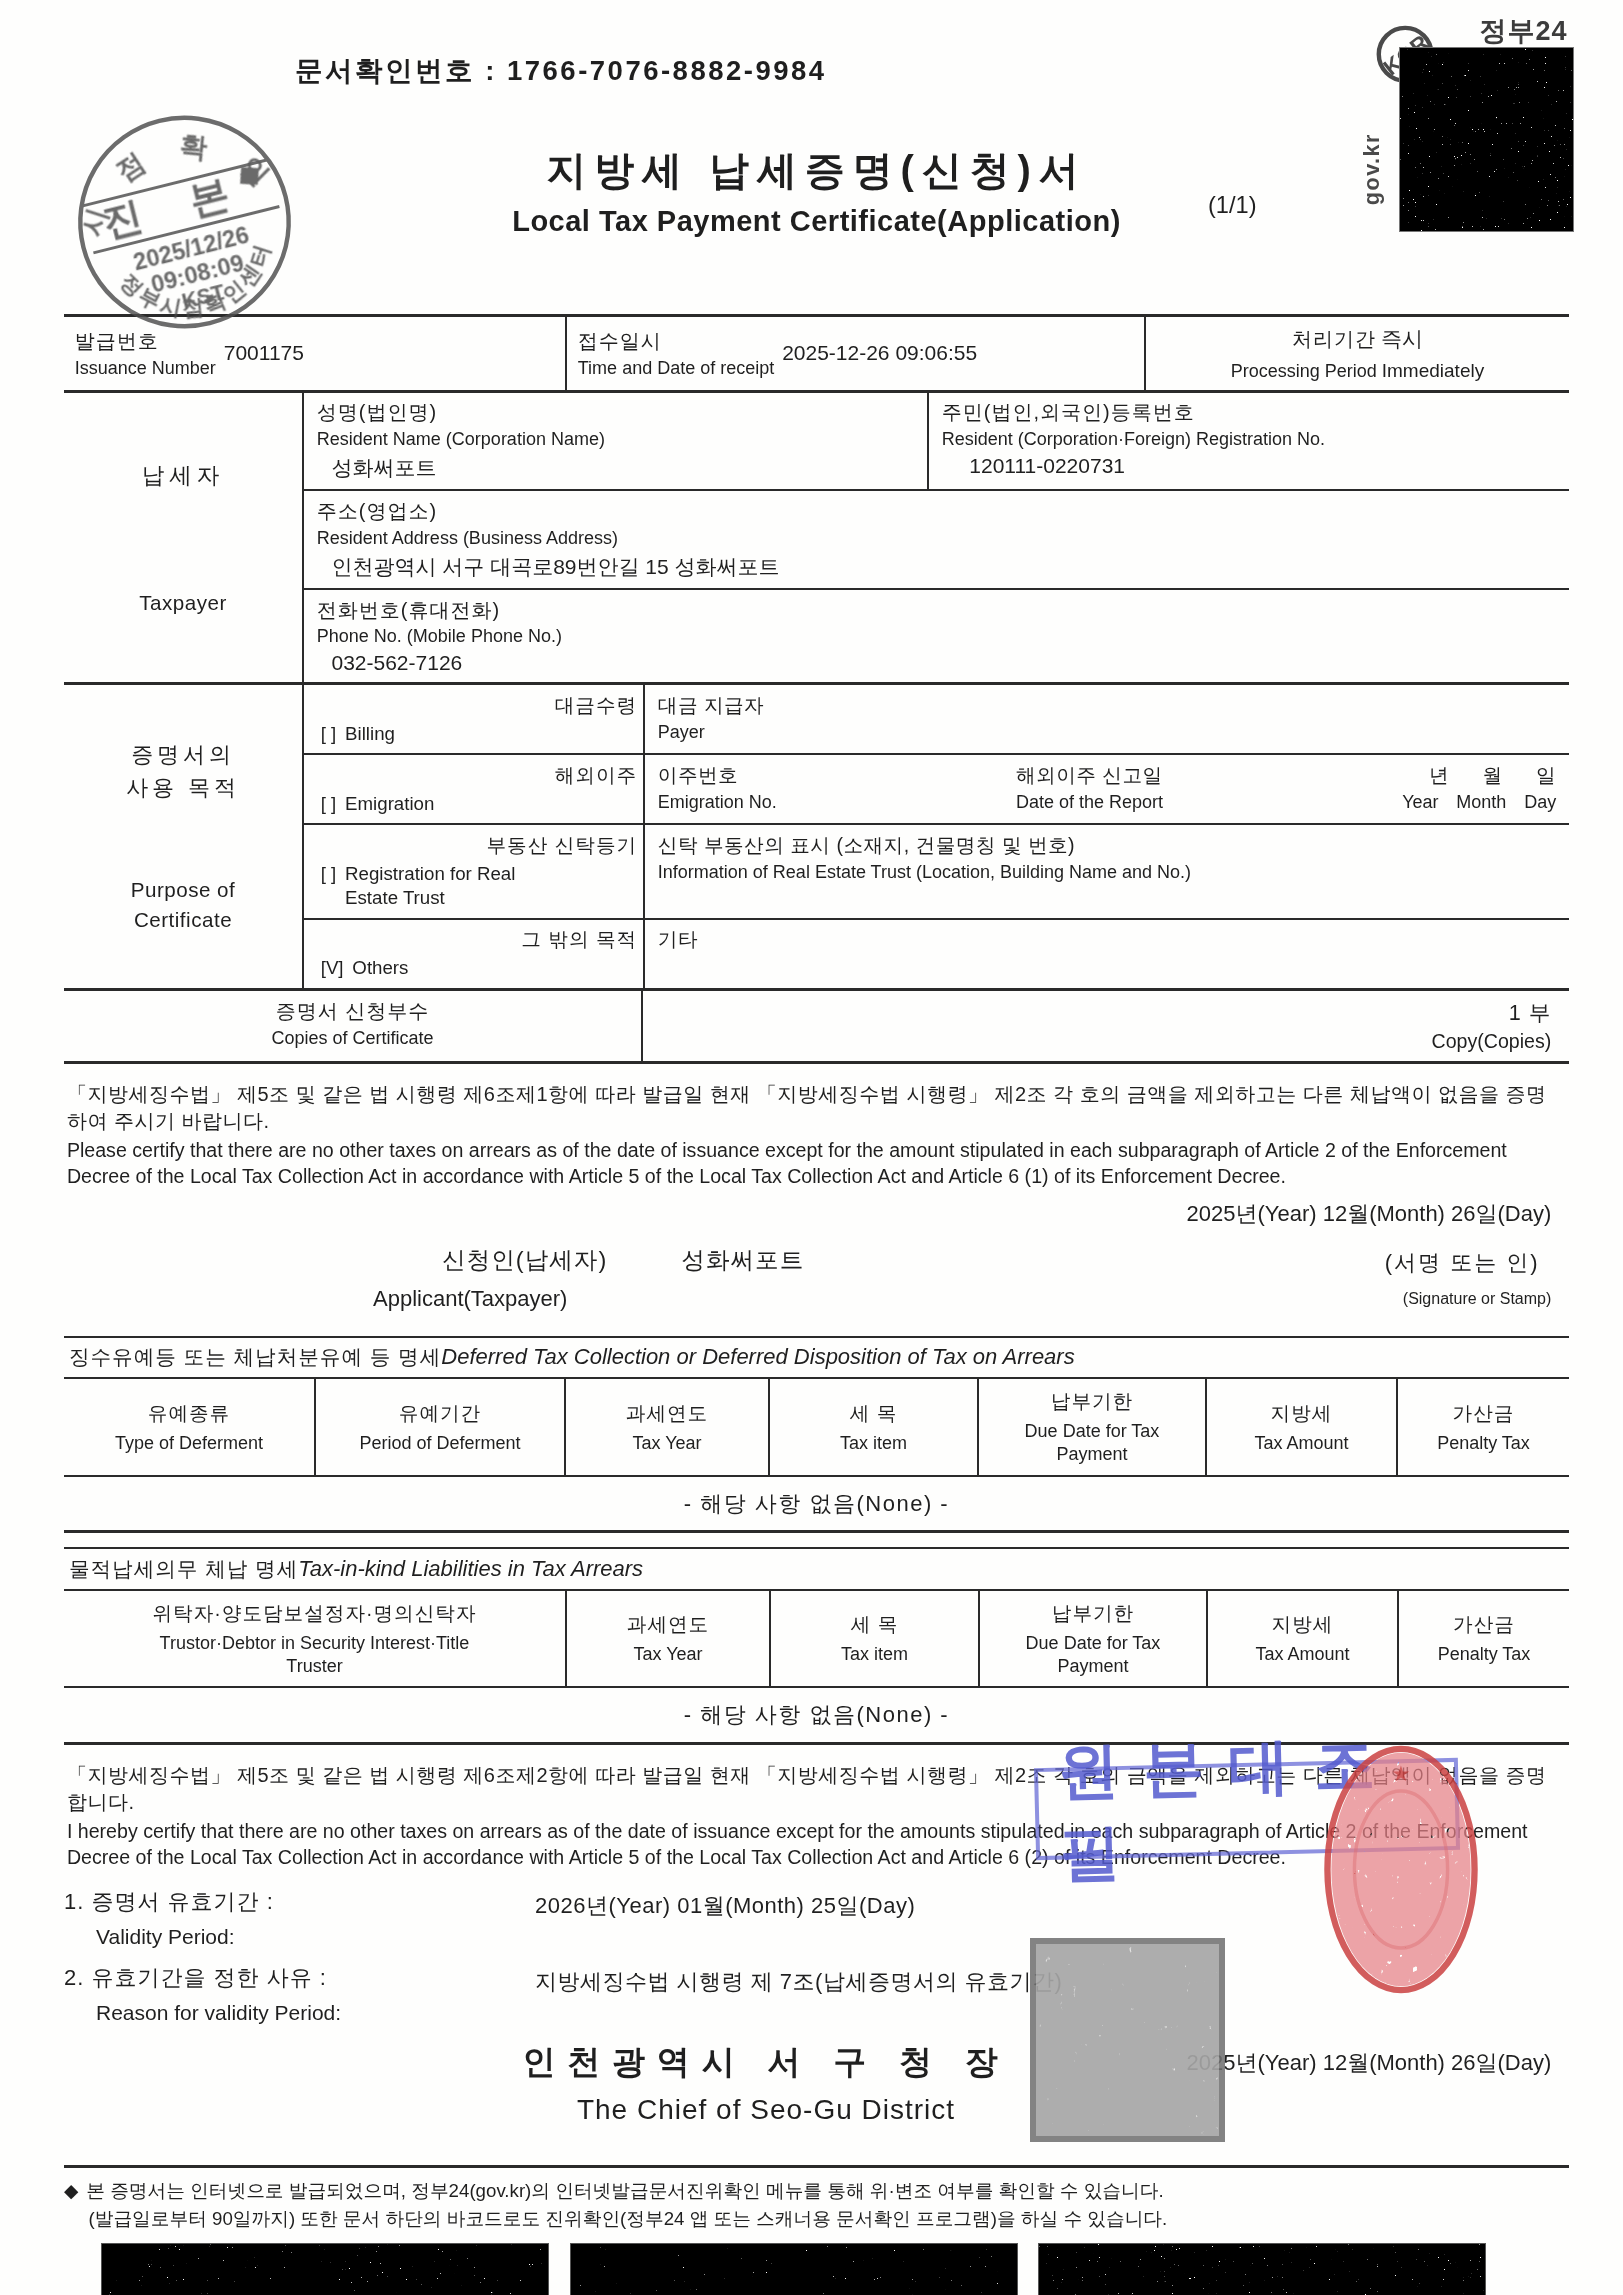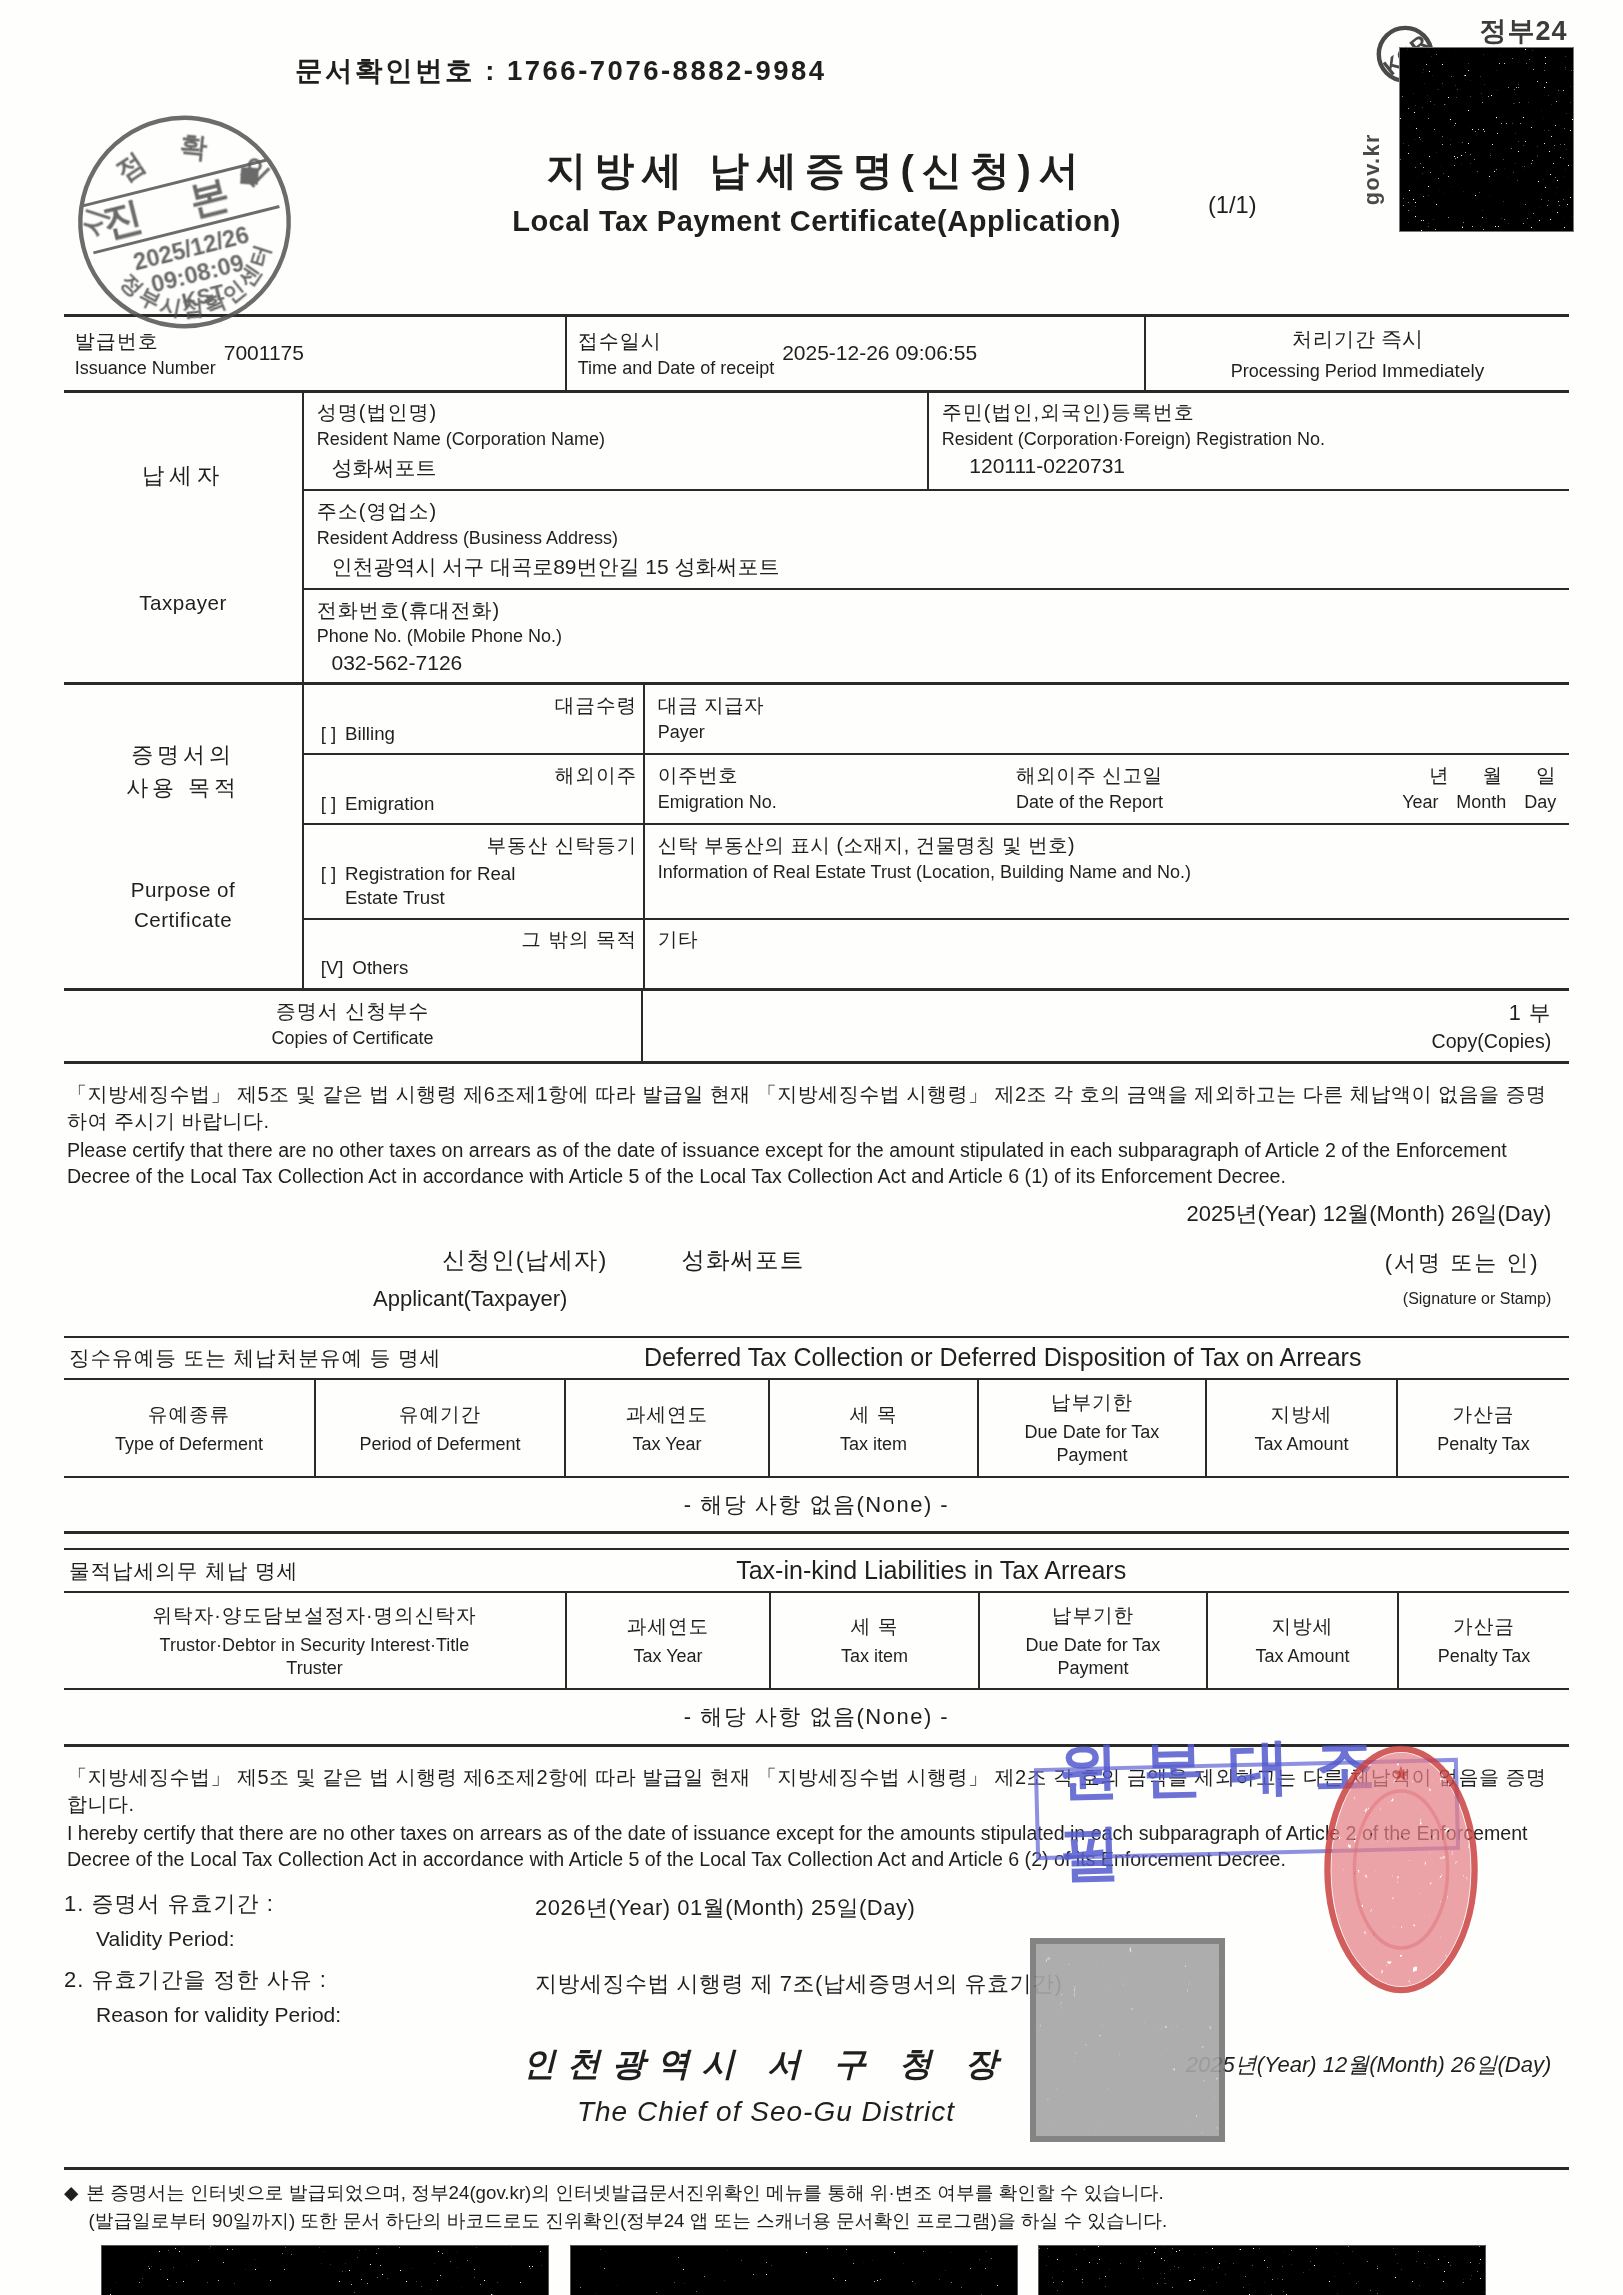--- a/index.html
+++ b/index.html
@@ -86,40 +86,40 @@
   .app-date{position:absolute;right:17.7px;top:0;font-size:22px;}
   .app-row1{position:absolute;left:378px;top:45px;font-size:23.6px;display:flex;gap:74px;letter-spacing:1px;}
   .app-sign-ko{position:absolute;right:29.4px;top:49px;font-size:22px;letter-spacing:2px;}
   .app-row2{position:absolute;left:309px;top:87px;font-size:22px;}
   .app-sign-en{position:absolute;right:17.7px;top:91px;font-size:16px;}
 
   
   .tbl{border-top:2.9px solid #2a2a2a;border-bottom:3.4px solid #2a2a2a;margin-top:13.7px;}
   .tbl-title{display:flex;align-items:center;padding:5.9px 4.9px;border-bottom:2px solid #2a2a2a;}
   .tbl-title .ko{font-size:20.6px;letter-spacing:1px;white-space:nowrap;}
-  .tbl-title .en{flex:1;text-align:center;font-size:25px;}
+  .tbl-title .en{flex:1;text-align:left;font-size:22px;font-style:italic;}
   .thead{display:grid;border-bottom:2px solid #2a2a2a;}
   .theadE{grid-template-columns:250px 250px 204px 209px 228px 191px 1fr;}
   .theadF{grid-template-columns:501px 204px 209px 228px 191px 1fr;}
   .th{padding:8.8px 4.9px;text-align:center;display:flex;flex-direction:column;justify-content:center;gap:4.9px;}
   .th + .th{border-left:2px solid #2a2a2a;}
   .th .tko{font-size:19.6px;letter-spacing:1px;}
   .th .ten{font-size:18px;line-height:1.28;}
   .th .ten.narrow{max-width:72%;margin:0 auto;}
   .tnone{padding:11.8px;text-align:center;font-size:22px;letter-spacing:1.5px;}
 
   
   .validity{margin-top:15.7px;}
   .vrow{display:grid;grid-template-columns:471px 1fr;margin-bottom:14.7px;}
   .vlabel .ko{font-size:22px;display:block;letter-spacing:1px;}
   .vlabel .en{font-size:21px;display:block;padding-left:32px;margin-top:7.9px;}
   .vvalue{font-size:22px;padding-top:3.9px;letter-spacing:0.5px;}
 
   
-  .issuer{position:relative;height:115px;margin-top:14px;font-style:italic;}
+  .issuer{position:relative;height:115px;margin-top:14px;}
   .issuer-c{position:absolute;left:373px;width:658px;text-align:center;}
   .issuer-c .ko{font-size:33px;font-weight:bold;letter-spacing:11.8px;}
   .issuer-c .en{font-size:28px;margin-top:8.8px;letter-spacing:1px;}
   .issuer-date{position:absolute;right:17.7px;top:7.9px;font-size:22px;}
 
   
   .footnote{border-top:3.4px solid #2a2a2a;margin-top:9.8px;padding-top:9.8px;font-size:18.7px;line-height:1.5;}
   .fn1{display:flex;gap:7.9px;}
   .fn2{padding-left:24.5px;}
   .bars{display:flex;gap:22.6px;margin:10.8px 0 0 38px;}

